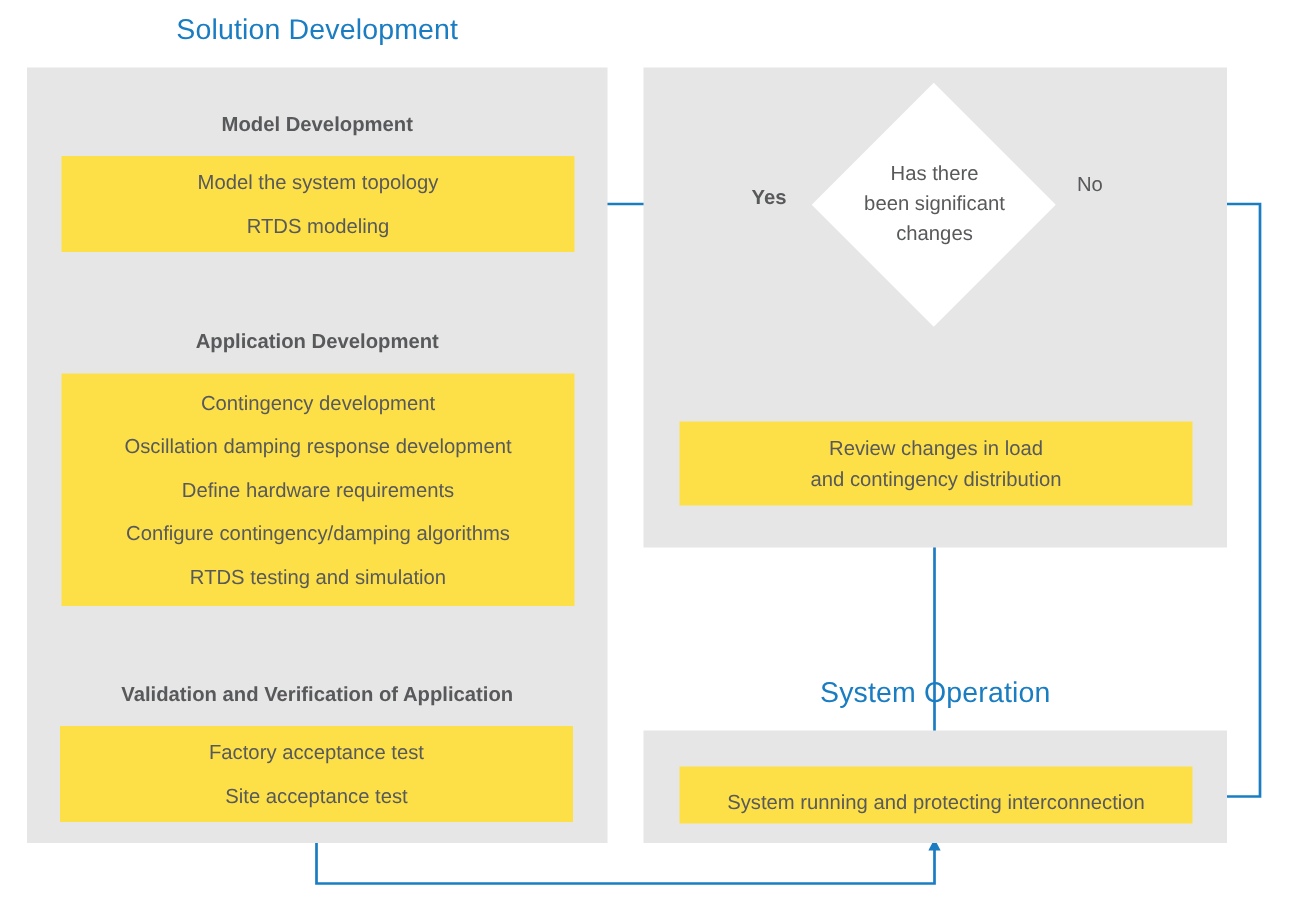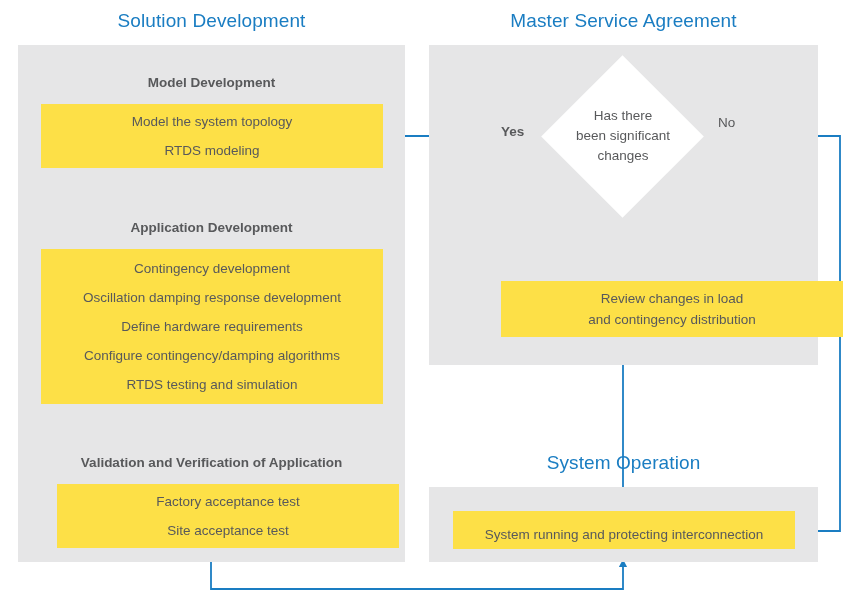--- a/index.html
+++ b/index.html
@@ -149,42 +149,41 @@
   <div class="card" style="left:41px; top:249px; width:342px; height:155px;">
     <div class="card-line">Contingency development</div>
     <div class="card-line">Oscillation damping response development</div>
     <div class="card-line">Define hardware requirements</div>
     <div class="card-line">Configure contingency/damping algorithms</div>
     <div class="card-line">RTDS testing and simulation</div>
   </div>
 
   <div class="sub-title" style="left:18px; top:455px; width:387px;">Validation and Verification of Application</div>
 
-  <div class="card" style="left:57px; top:484px; width:342px; height:64px;">
+  <div class="card" style="left:40px; top:484px; width:342px; height:64px;">
     <div class="card-line">Factory acceptance test</div>
     <div class="card-line">Site acceptance test</div>
   </div>
 
-  <div class="section-title" style="left:429px; top:10px; width:389px;">Master Service Agreement</div>
 
   <div class="panel" style="left:429px; top:45px; width:389px; height:320px;"></div>
 
   <div class="diamond" style="left:565px; top:79px; width:115px; height:115px;"></div>
 
   <div class="diamond-text" style="left:558px; top:106px;">
     <div>Has there</div>
     <div>been significant</div>
     <div>changes</div>
   </div>
 
   <div class="edge-label" style="left:501px; top:124px;font-weight:bold;">Yes</div>
 
   <div class="edge-label" style="left:718px; top:115px;">No</div>
 
-  <div class="card tight" style="left:453px; top:281px; width:342px; height:56px;margin-left:48px;">
+  <div class="card tight" style="left:453px; top:281px; width:342px; height:56px;">
     <div class="card-line">Review changes in load</div>
     <div class="card-line">and contingency distribution</div>
   </div>
 
   <div class="section-title" style="left:429px; top:452px; width:389px;">System Operation</div>
 
   <div class="panel" style="left:429px; top:487px; width:389px; height:75px;"></div>
 
   <div class="card" style="left:453px; top:511px; width:342px; height:38px;justify-content:flex-end;">
     <div class="card-line">System running and protecting interconnection</div>

